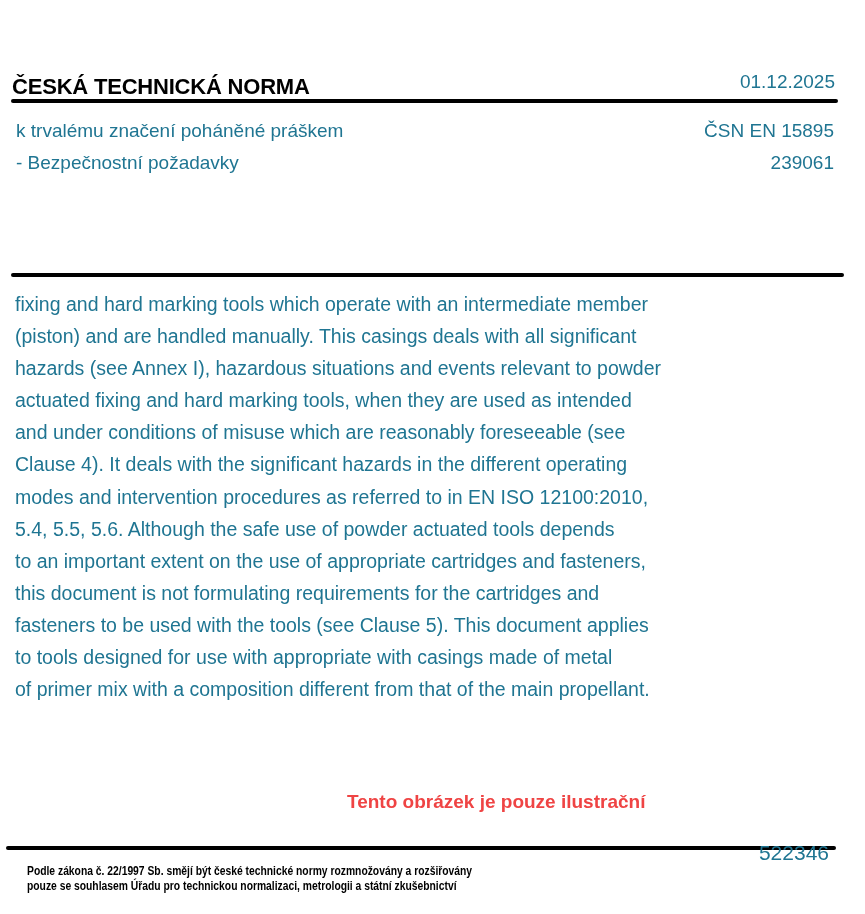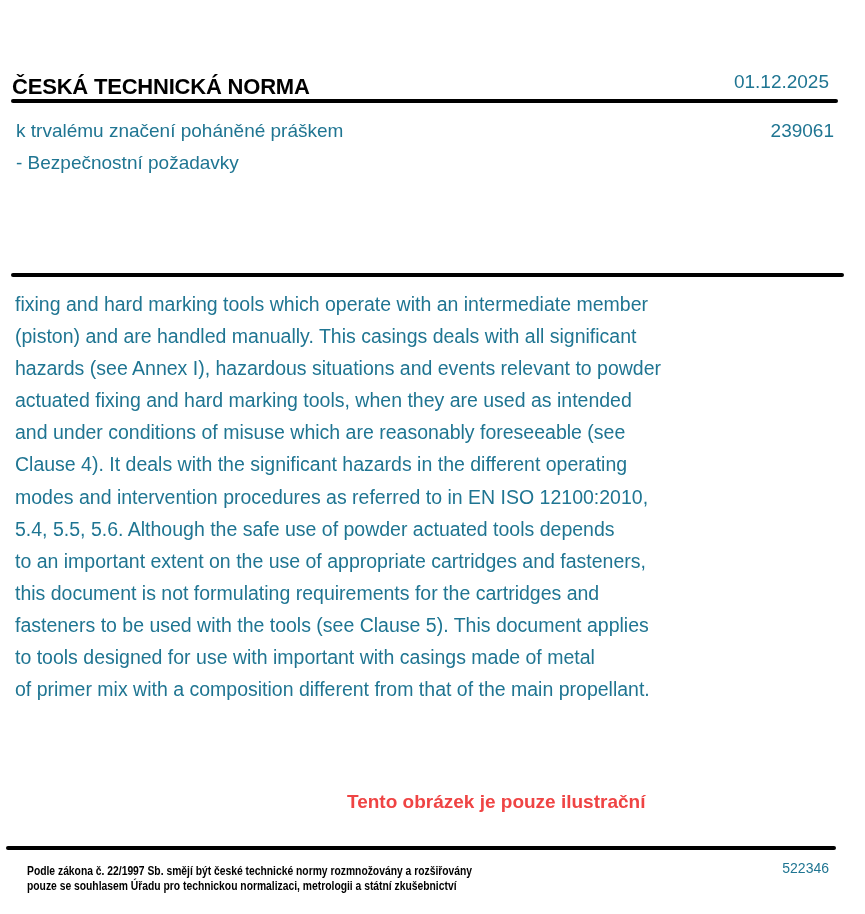--- a/index.html
+++ b/index.html
@@ -18,21 +18,21 @@
     .teal { color: #1f7592; }
     .std-label {
       left: 12px;
       top: 74px;
       font-size: 22px;
       font-weight: bold;
       color: #000;
       letter-spacing: -0.2px;
     }
     .date {
-      right: 36px;
+      right: 30px;
       top: 71px;
       font-size: 19px;
     }
     .rule {
       background: #000;
       height: 4px;
       border-radius: 2px;
     }
     .rule1 { left: 11px; width: 827px; top: 99px; }
     .rule2 { left: 11px; width: 833px; top: 273px; }
@@ -70,55 +70,56 @@
       font-size: 12px;
       line-height: 15px;
       font-weight: bold;
       color: #000;
       transform: scaleX(0.86);
       transform-origin: left top;
       white-space: nowrap;
     }
     .doc-number {
       right: 36px;
-      top: 860px;
-      font-size: 14px;
+      top: 841px;
+      font-size: 21px;
     }
   </style>
 </head>
 <body>
 
 <div class="abs std-label">ČESKÁ TECHNICKÁ NORMA</div>
 <div class="abs date teal">01.12.2025</div>
 <div class="abs rule rule1"></div>
 
 <div class="abs title-block teal">
   <div>k trvalému značení poháněné práškem</div>
   <div>- Bezpečnostní požadavky</div>
 </div>
 
 <div class="abs code-block teal">
+  <div>ČSN EN 15895</div>
   <div>239061</div>
 </div>
 
 <div class="abs rule rule2"></div>
 
 <div class="abs body-text teal">
   <div>fixing and hard marking tools which operate with an intermediate member</div>
   <div>(piston) and are handled manually.   This casings deals with all significant</div>
   <div>hazards (see Annex I), hazardous situations and events relevant to powder</div>
   <div>actuated fixing and hard marking tools, when they are used as intended</div>
   <div>and under conditions of misuse which are reasonably foreseeable (see</div>
   <div>Clause 4). It deals with the significant hazards in the different operating</div>
   <div>modes and intervention procedures as referred to in EN ISO 12100:2010,</div>
   <div>5.4, 5.5, 5.6.   Although the safe use of powder actuated tools depends</div>
   <div>to an important extent on the use of appropriate cartridges and fasteners,</div>
   <div>this document is not formulating requirements for the cartridges and</div>
   <div>fasteners to be used with the tools (see Clause 5).   This document applies</div>
-  <div>to tools designed for use with important with casings made of metal</div>
+  <div>to tools designed for use with appropriate with casings made of metal</div>
   <div>of primer mix with a composition different from that of the main propellant.</div>
 </div>
 
 <div class="abs illustration-note">Tento obrázek je pouze ilustrační</div>
 
 <div class="abs rule rule3"></div>
 
 <div class="abs legal">
   <div>Podle zákona č. 22/1997 Sb. smějí být české technické normy rozmnožovány a rozšiřovány</div>
   <div>pouze se souhlasem Úřadu pro technickou normalizaci, metrologii a státní zkušebnictví</div>

